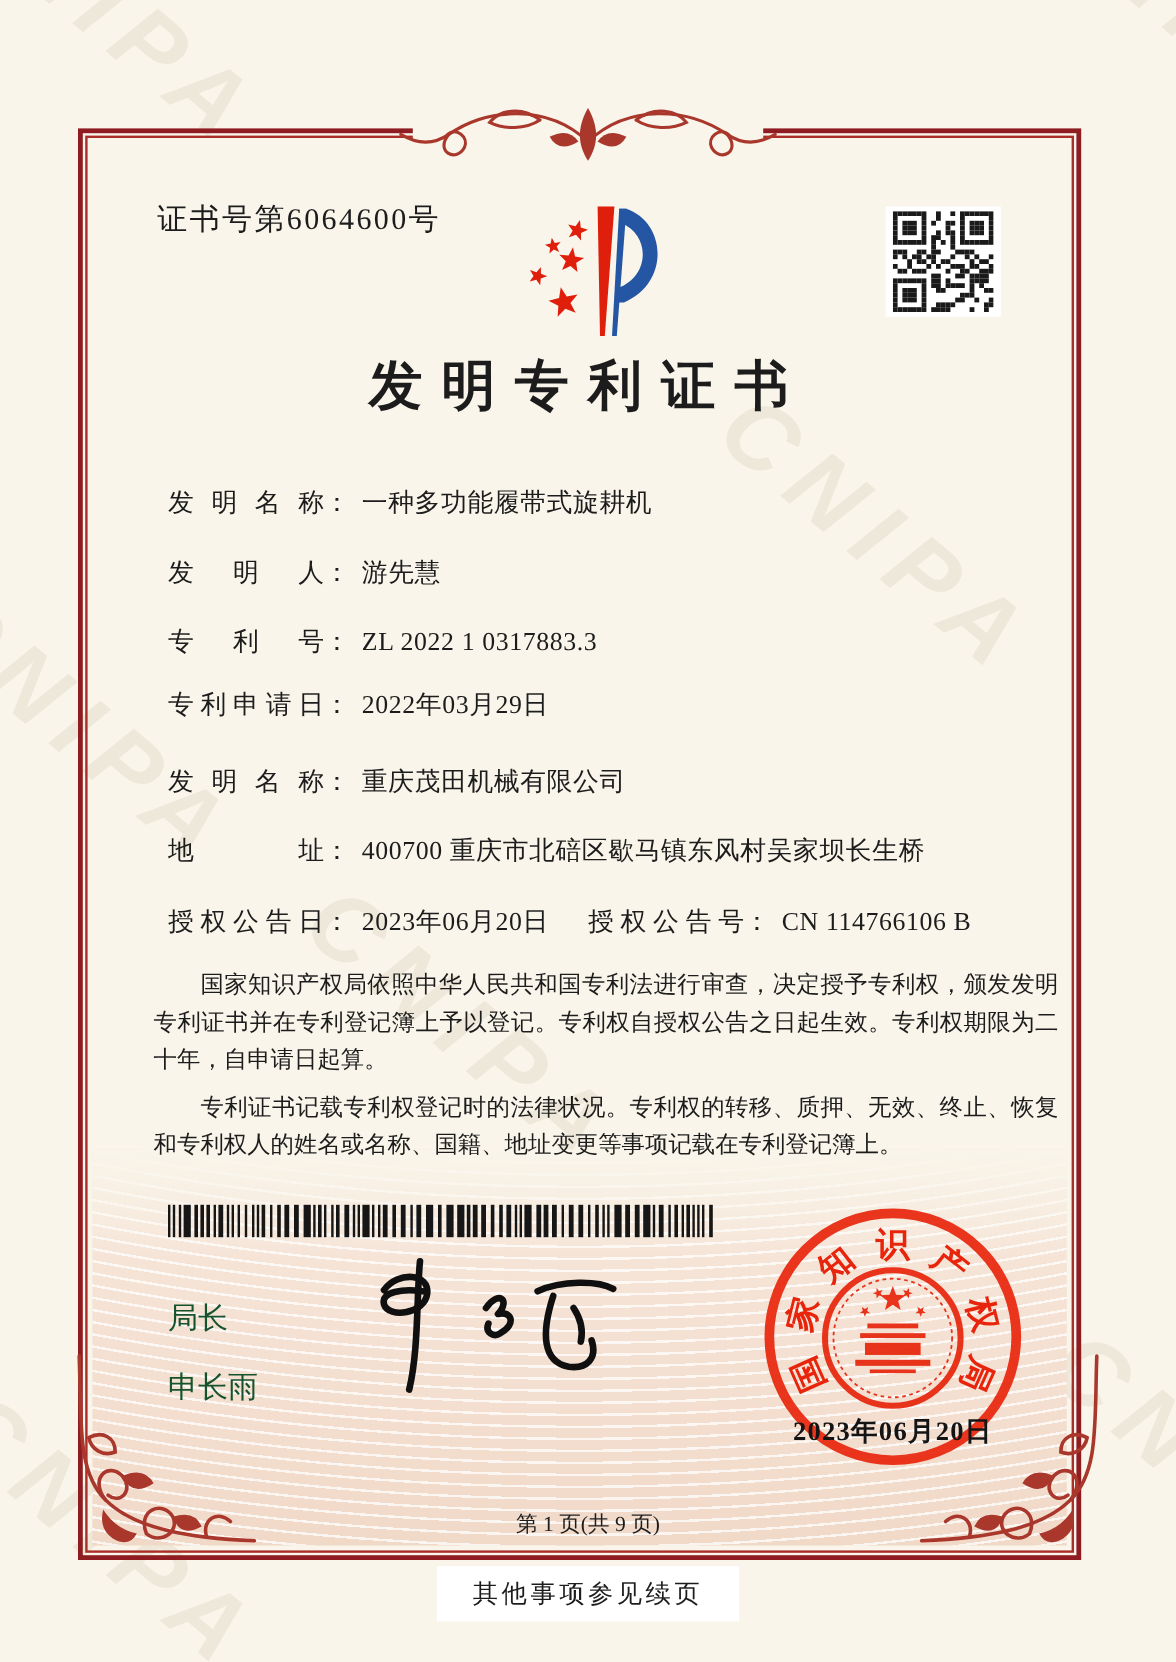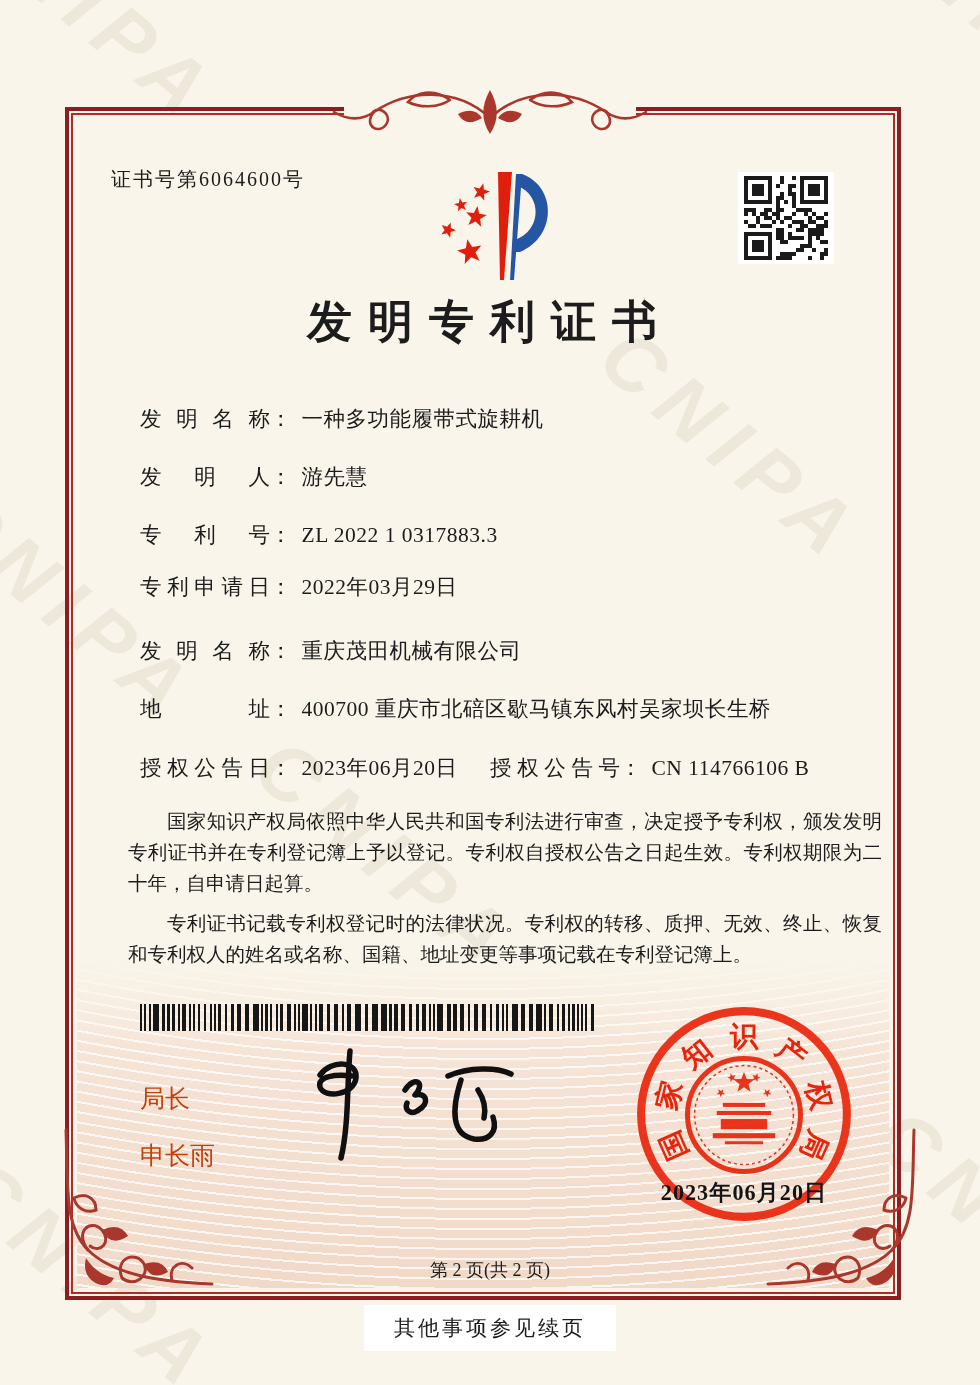--- a/index.html
+++ b/index.html
@@ -24,21 +24,21 @@
   .waves{
     position:absolute;left:4px;right:4px;bottom:4px;top:843px;z-index:0;
     background:
       linear-gradient(180deg, rgba(249,245,234,1) 0px, rgba(249,245,234,0) 90px),
       repeating-radial-gradient(2400px circle at 50% -2050px,
         rgba(255,255,255,0.75) 0 2px, rgba(255,255,255,0) 2px 10px),
       linear-gradient(180deg,#f7e8dc 0%,#f1d9c8 100%);
   }
   .ornament{position:absolute;z-index:3;}
   
-  .cert-no{position:absolute;left:111px;top:166px;font-size:20px;letter-spacing:2px;z-index:4;}
+  .cert-no{position:absolute;left:131px;top:166px;font-size:25px;letter-spacing:2px;z-index:4;}
   .logo{position:absolute;left:418px;top:162px;z-index:4;}
   .qr-box{position:absolute;left:738px;top:172px;width:96px;height:92px;background:#fff;z-index:4;
     display:flex;align-items:center;justify-content:center;}
   .title{position:absolute;left:0;right:0;top:292px;text-align:center;
     font-size:45px;font-weight:bold;letter-spacing:16px;z-index:4;}
   
   .frow{position:absolute;left:140px;width:740px;font-size:21.5px;line-height:30px;z-index:4;}
   .flabel{display:inline-block;width:130px;text-align:justify;text-align-last:justify;vertical-align:top;}
   .fcolon{display:inline-block;vertical-align:top;}
   .fvalue{display:inline-block;margin-left:10px;vertical-align:top;letter-spacing:0.5px;}
@@ -46,21 +46,21 @@
   
   .paras{position:absolute;left:128px;top:806px;width:754px;z-index:4;
     font-size:19.5px;line-height:31px;text-align:justify;}
   .paras p{margin:0 0 9px 0;text-indent:2em;}
   
   .barcode{position:absolute;left:140px;top:1004px;width:462px;height:27px;z-index:4;font-size:0;}
   .barcode i{display:inline-block;height:100%;background:#161616;}
   .barcode u{display:inline-block;height:100%;}
   
   .director{position:absolute;left:140px;top:1082px;z-index:4;
-    font-family:Liberation Serif, serif;font-size:25px;color:#c2410c;}
+    font-family:Liberation Serif, serif;font-size:25px;color:#14532d;}
   .director div{margin-bottom:24px;}
   .signature{position:absolute;left:292px;top:1045px;z-index:5;}
   
   .seal{position:absolute;left:628px;top:998px;z-index:5;}
   .seal text{font-family:"Liberation Serif","DejaVu Serif",serif;}
   .seal-char{font-size:28px;font-weight:bold;fill:#e8250c;}
   .seal-date{font-size:22px;font-weight:bold;fill:#141414;letter-spacing:1px;}
   
   .footer-page{position:absolute;left:0;right:0;top:1258px;text-align:center;font-size:18px;z-index:4;}
   .note-box{position:absolute;left:50%;top:1305px;transform:translateX(-50%);
@@ -437,16 +437,16 @@
       <polygon points="140.6,90.3 139.8,93.4 142.3,95.3 139.1,95.5 138.1,98.5 136.9,95.5 133.7,95.5 136.2,93.4 135.3,90.4 138.0,92.1"></polygon>
       <rect x="94" y="104" width="42" height="4"></rect>
       <rect x="88" y="112" width="54" height="4"></rect>
       <rect x="92" y="120" width="46" height="10"></rect>
       <rect x="84" y="134" width="62" height="5"></rect>
       <rect x="96" y="142" width="38" height="3"></rect>
     </g>
     <text class="seal-date" x="115" y="200" text-anchor="middle">2023年06月20日</text>
   </svg>
 
-  <div class="footer-page">第 2 页(共 2 页)</div>
+  <div class="footer-page">第 1 页(共 9 页)</div>
   <div class="note-box">其他事项参见续页</div>
 
 </div>
 
 </body></html>

